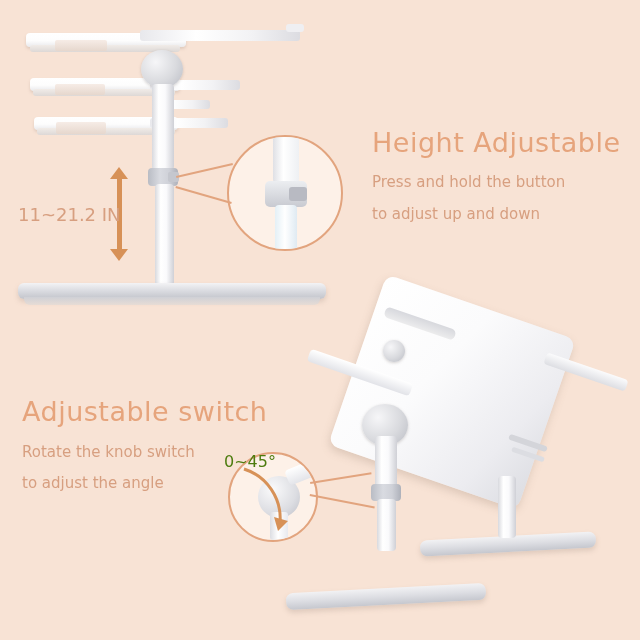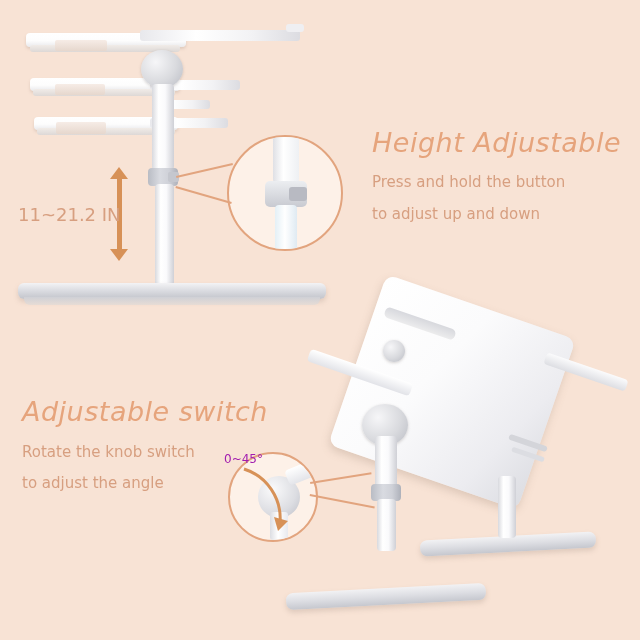--- a/index.html
+++ b/index.html
@@ -16,38 +16,37 @@
     font-family: "DejaVu Sans", sans-serif;
   }
 
   
   .headline {
     position: absolute;
     color: #e6a47c;
     font-size: 27px;
     letter-spacing: 0.5px;
     white-space: nowrap;
-    font-style: italic;
   }
   .subline {
     position: absolute;
     color: #d79f80;
     font-size: 15px;
     white-space: nowrap;
   }
   .dim-label {
     position: absolute;
     color: #d79f80;
     font-size: 18px;
     white-space: nowrap;
   }
   .angle-label {
     position: absolute;
-    color: #a21caf;
-    font-size: 12px;
+    color: #4d7c0f;
+    font-size: 16px;
     white-space: nowrap;
   }
 
   
   .shape { position: absolute; }
 
   
   .tray {
     position: absolute;
     background: linear-gradient(180deg,#ffffff 0%,#fdfdfd 55%,#e9e9ec 100%);

